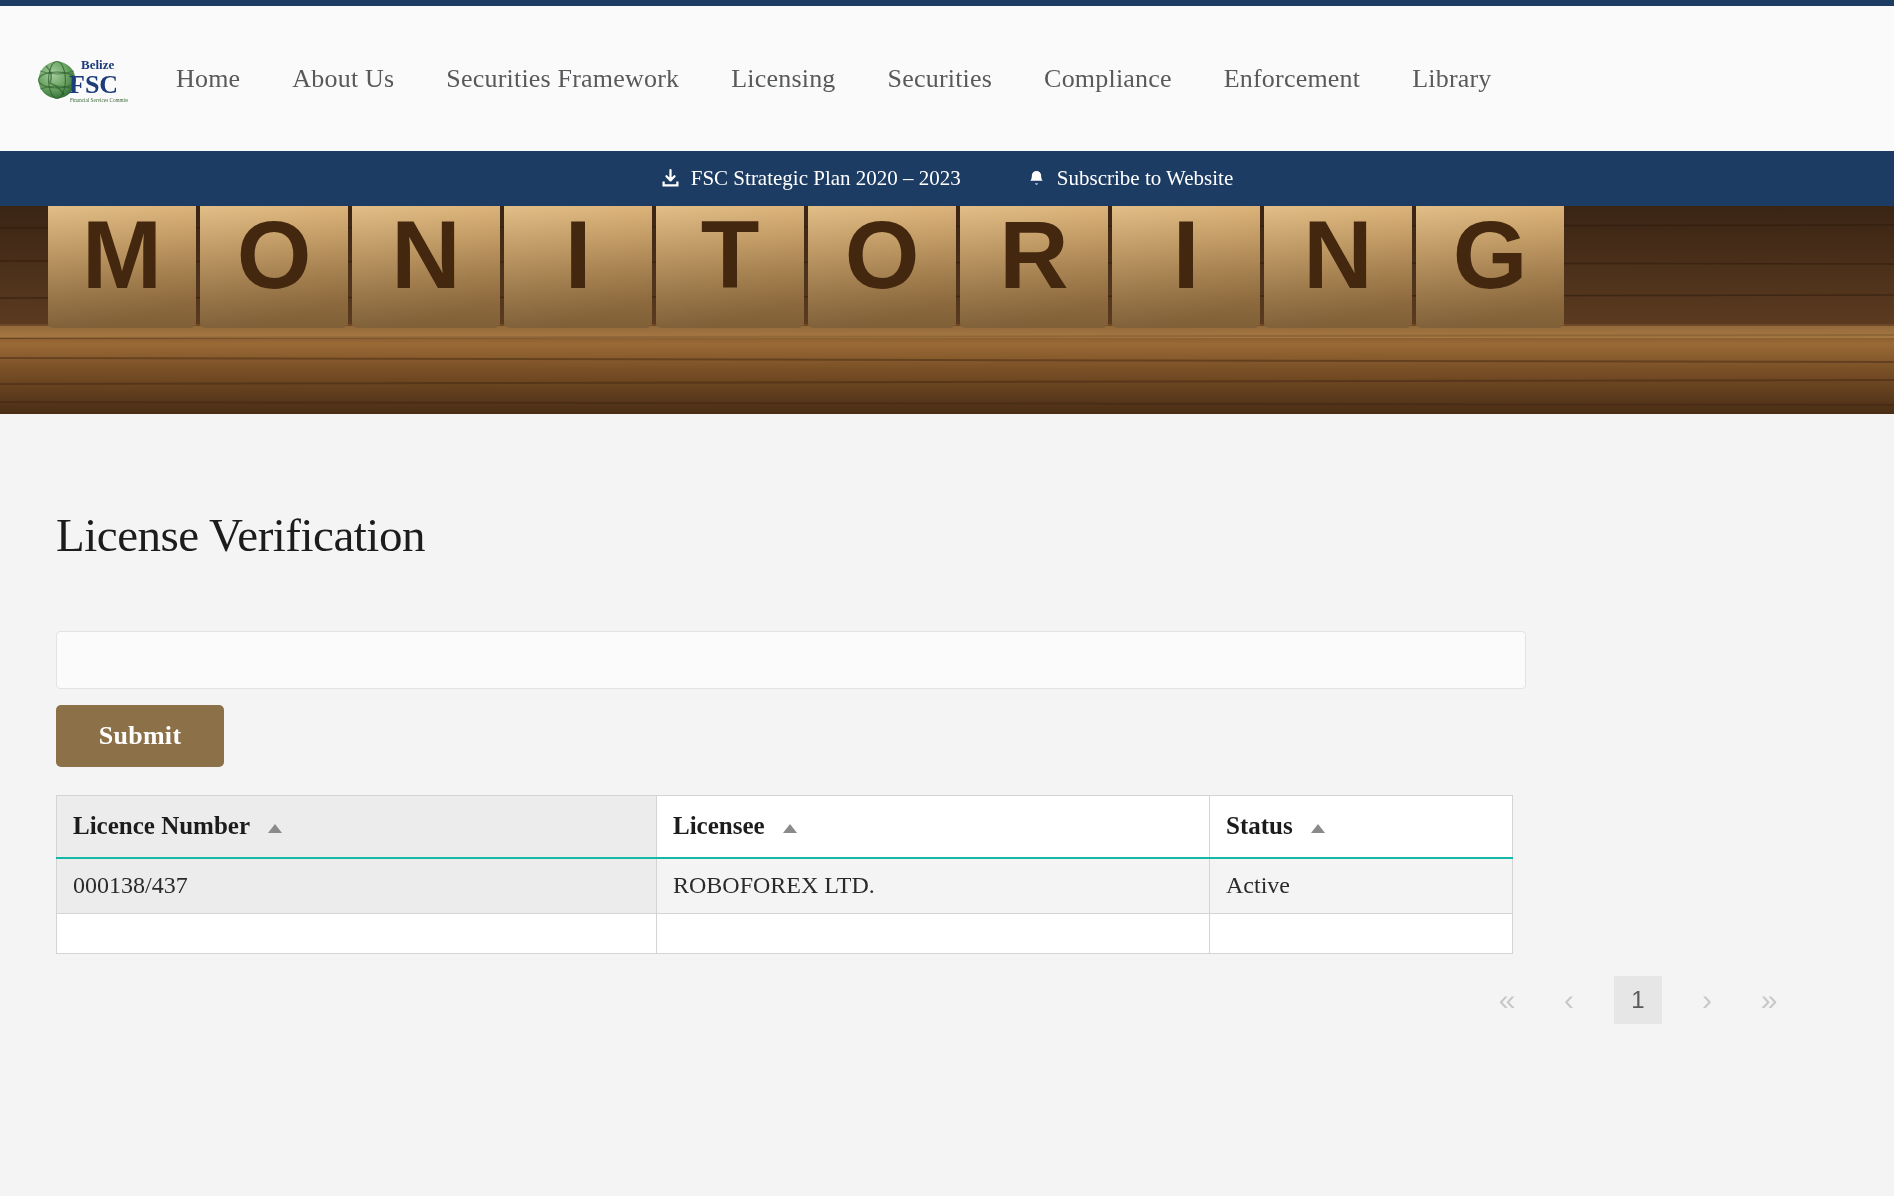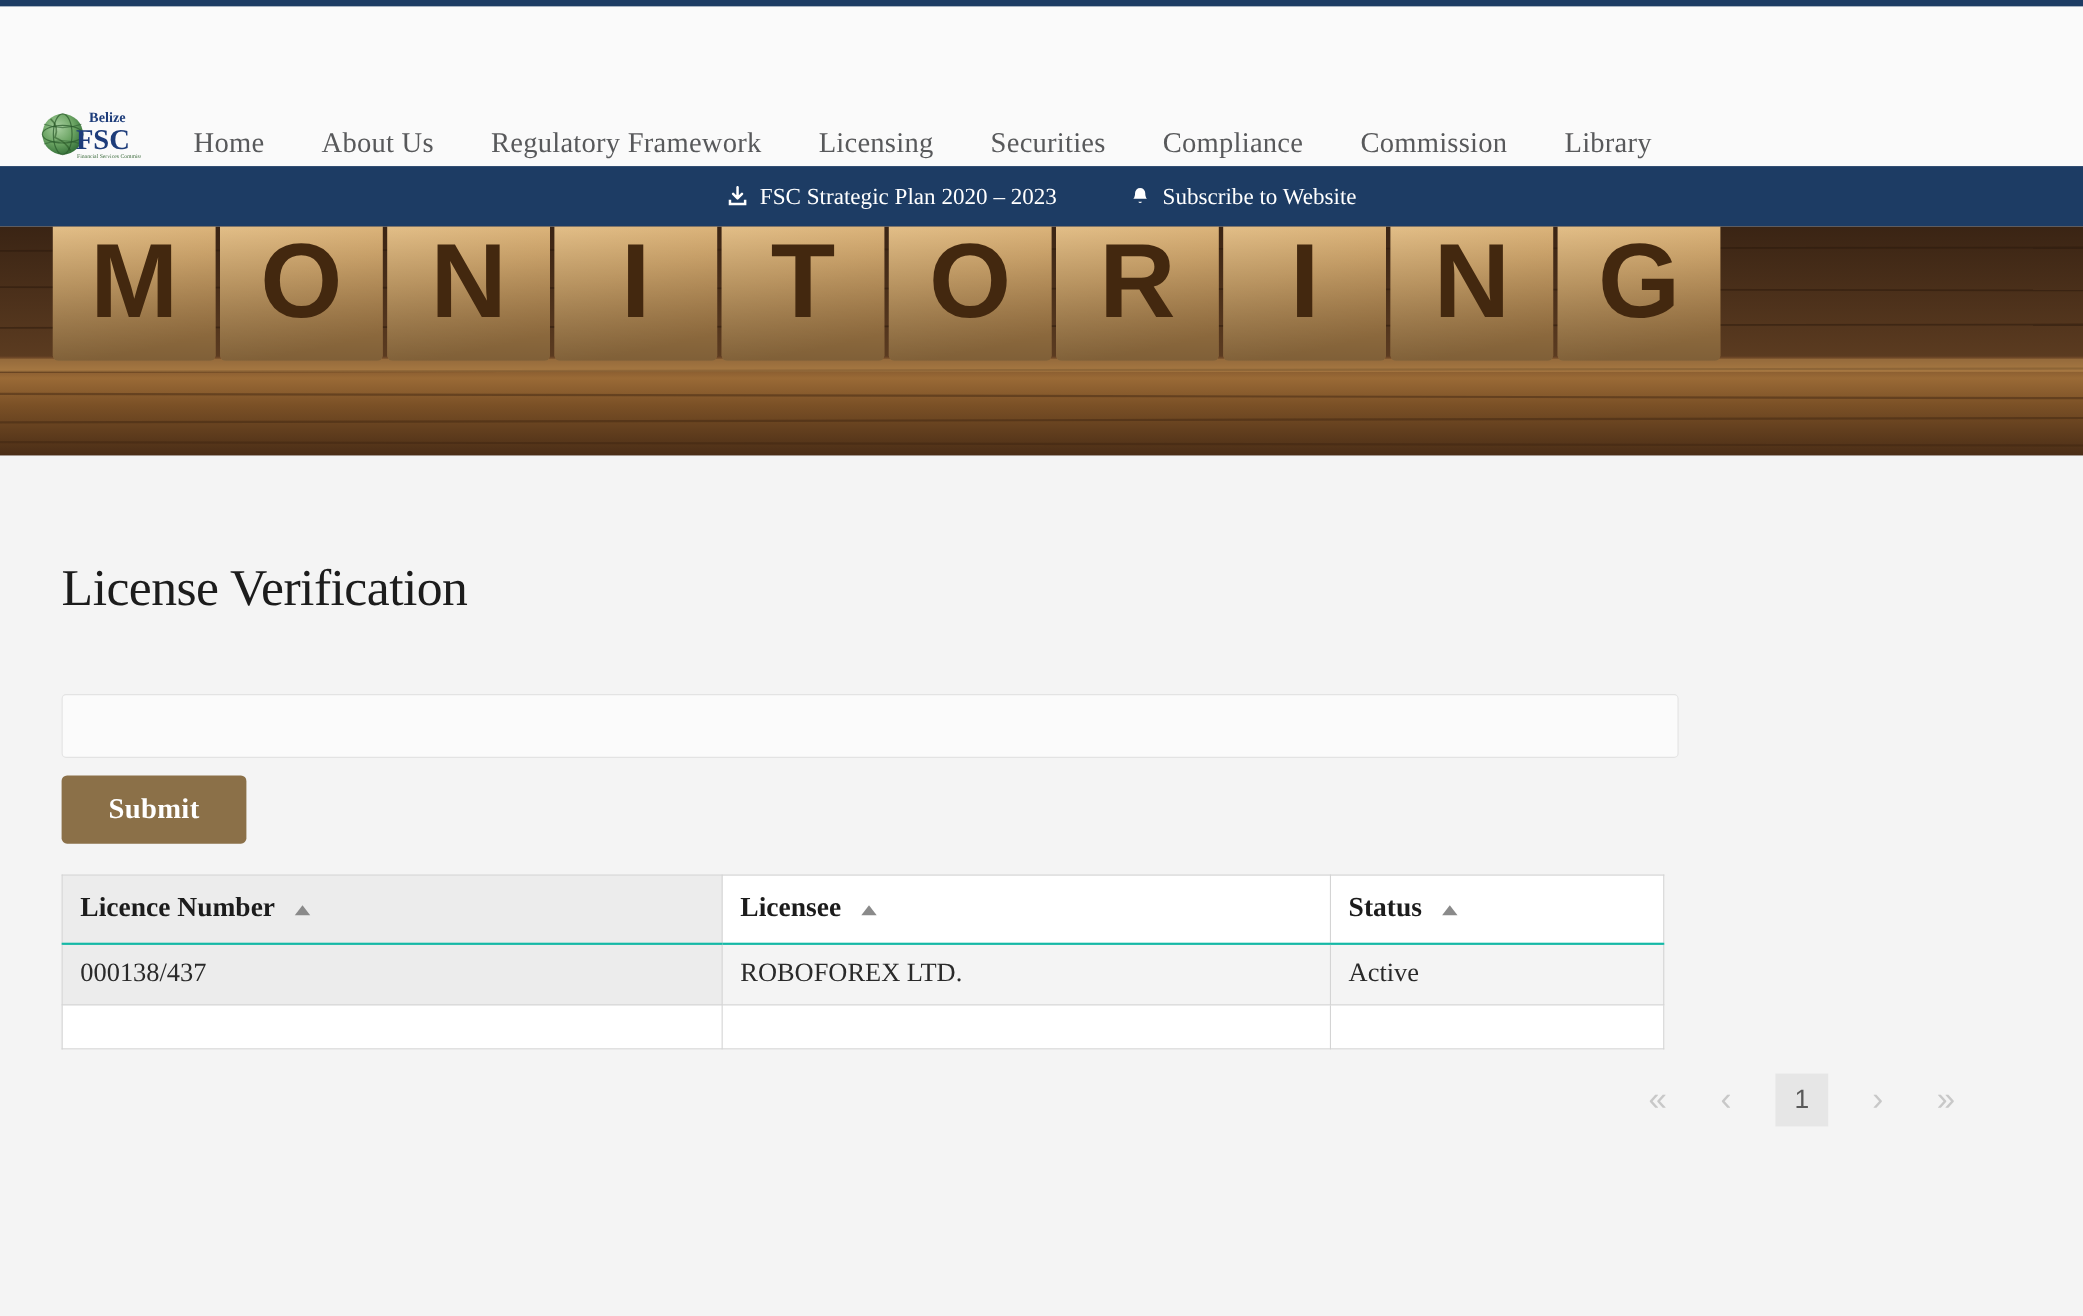--- a/index.html
+++ b/index.html
@@ -21,21 +21,21 @@
     height: 6px;
     background: #1d3c64;
     width: 100%;
   }
 
   
   .site-header {
     height: 145px;
     background: #fafafa;
     display: flex;
-    align-items: flex-end;
+    align-items: center;
     padding-left: 36px;
   }
 
   .logo {
     width: 92px;
     height: 60px;
     position: relative;
     flex: none;
     margin-right: 22px;
   }
@@ -252,25 +252,25 @@
       <path d="M10 17 Q18 24 14 34 Q24 38 28 46" fill="none" stroke="#23511f" stroke-width="1.6" opacity=".55"></path>
       <text x="45" y="20" font-family="Liberation Serif, serif" font-size="13" font-weight="bold" fill="#1d3c7a">Belize</text>
       <text x="33" y="44" font-family="Liberation Serif, serif" font-size="26" font-weight="bold" fill="#1d3c7a">FSC</text>
       <text x="34" y="53" font-family="Liberation Serif, serif" font-size="5.2" fill="#3b6a3b">Financial Services Commission</text>
     </svg>
   </div>
 
   <nav class="nav">
     <a class="nav-item">Home</a>
     <a class="nav-item">About Us</a>
-    <a class="nav-item">Regulatory Framework</a>
+    <a class="nav-item">Securities Framework</a>
     <a class="nav-item">Licensing</a>
     <a class="nav-item">Securities</a>
     <a class="nav-item">Compliance</a>
-    <a class="nav-item">Commission</a>
+    <a class="nav-item">Enforcement</a>
     <a class="nav-item">Library</a>
   </nav>
 </header>
 
 <div class="announce-bar">
   <a class="announce-link">
     <span>
       <svg width="19" height="19" viewBox="0 0 16 16">
         <path d="M8 1v7.2M8 9.6L4.6 6.1M8 9.6l3.4-3.5" stroke="#fff" stroke-width="1.9" fill="none" stroke-linecap="round"></path>
         <path d="M2.2 10.6v3.2h11.6v-3.2" stroke="#fff" stroke-width="1.9" fill="none"></path>

